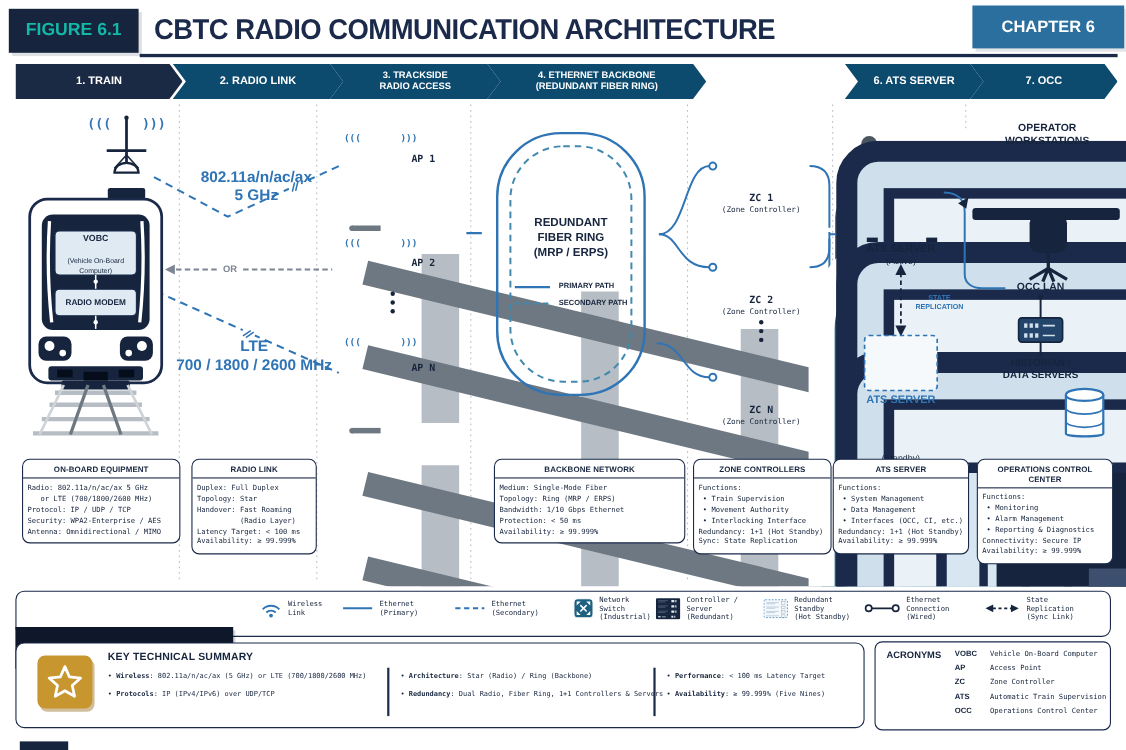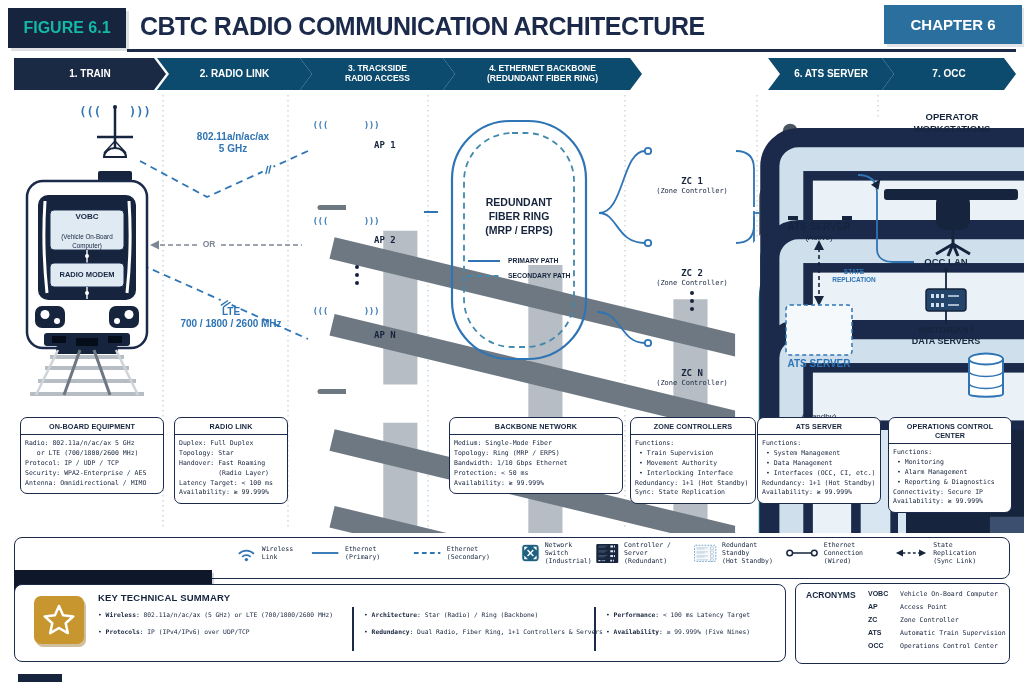--- a/index.html
+++ b/index.html
@@ -364,24 +364,24 @@
       <use href="#stackServer" x="906" y="292"></use>
     </g>
   </svg>
 
   <div class="lbl" style="left:50px;top:212px;width:74px;font-size:8px;"><span>VOBC</span><br>
     <span style="font-weight:normal;font-size:6.3px;">(Vehicle On-Board
 Computer)</span>
   </div>
   <div class="lbl" style="left:50px;top:270px;width:74px;font-size:7.5px;">RADIO MODEM</div>
 
-  <div class="lbl blue" style="left:166px;top:131px;width:134px;font-size:10px;">802.11a/n/ac/ax
+  <div class="lbl blue" style="left:166px;top:152px;width:134px;font-size:14px;">802.11a/n/ac/ax
 5 GHz</div>
   <div class="lbl gray" style="left:196px;top:239px;width:26px;font-size:8.5px;">OR</div>
-  <div class="lbl blue" style="left:158px;top:306px;width:146px;font-size:10px;">LTE
+  <div class="lbl blue" style="left:158px;top:306px;width:146px;font-size:14px;">LTE
 700 / 1800 / 2600 MHz</div>
 
   <div class="lbl mono" style="left:374px;top:140px;width:50px;font-size:9px;text-align:left;">AP 1</div>
   <div class="lbl mono" style="left:374px;top:235px;width:50px;font-size:9px;text-align:left;">AP 2</div>
   <div class="lbl mono" style="left:374px;top:330px;width:50px;font-size:9px;text-align:left;">AP N</div>
 
   <div class="lbl" style="left:448px;top:195px;width:142px;font-size:10.5px;line-height:1.35;">REDUNDANT
 FIBER RING
 (MRP / ERPS)</div>
   <div class="lbl" style="left:508px;top:257px;width:90px;font-size:6.8px;text-align:left;">PRIMARY PATH</div>

